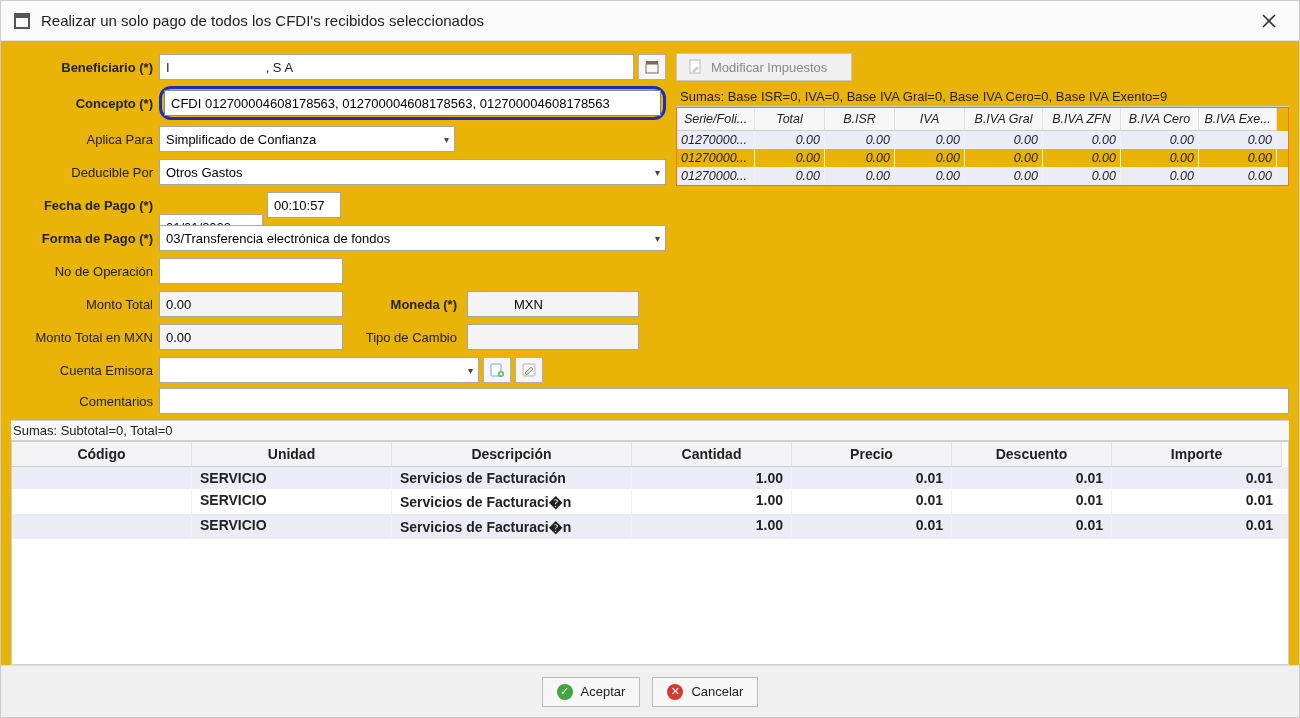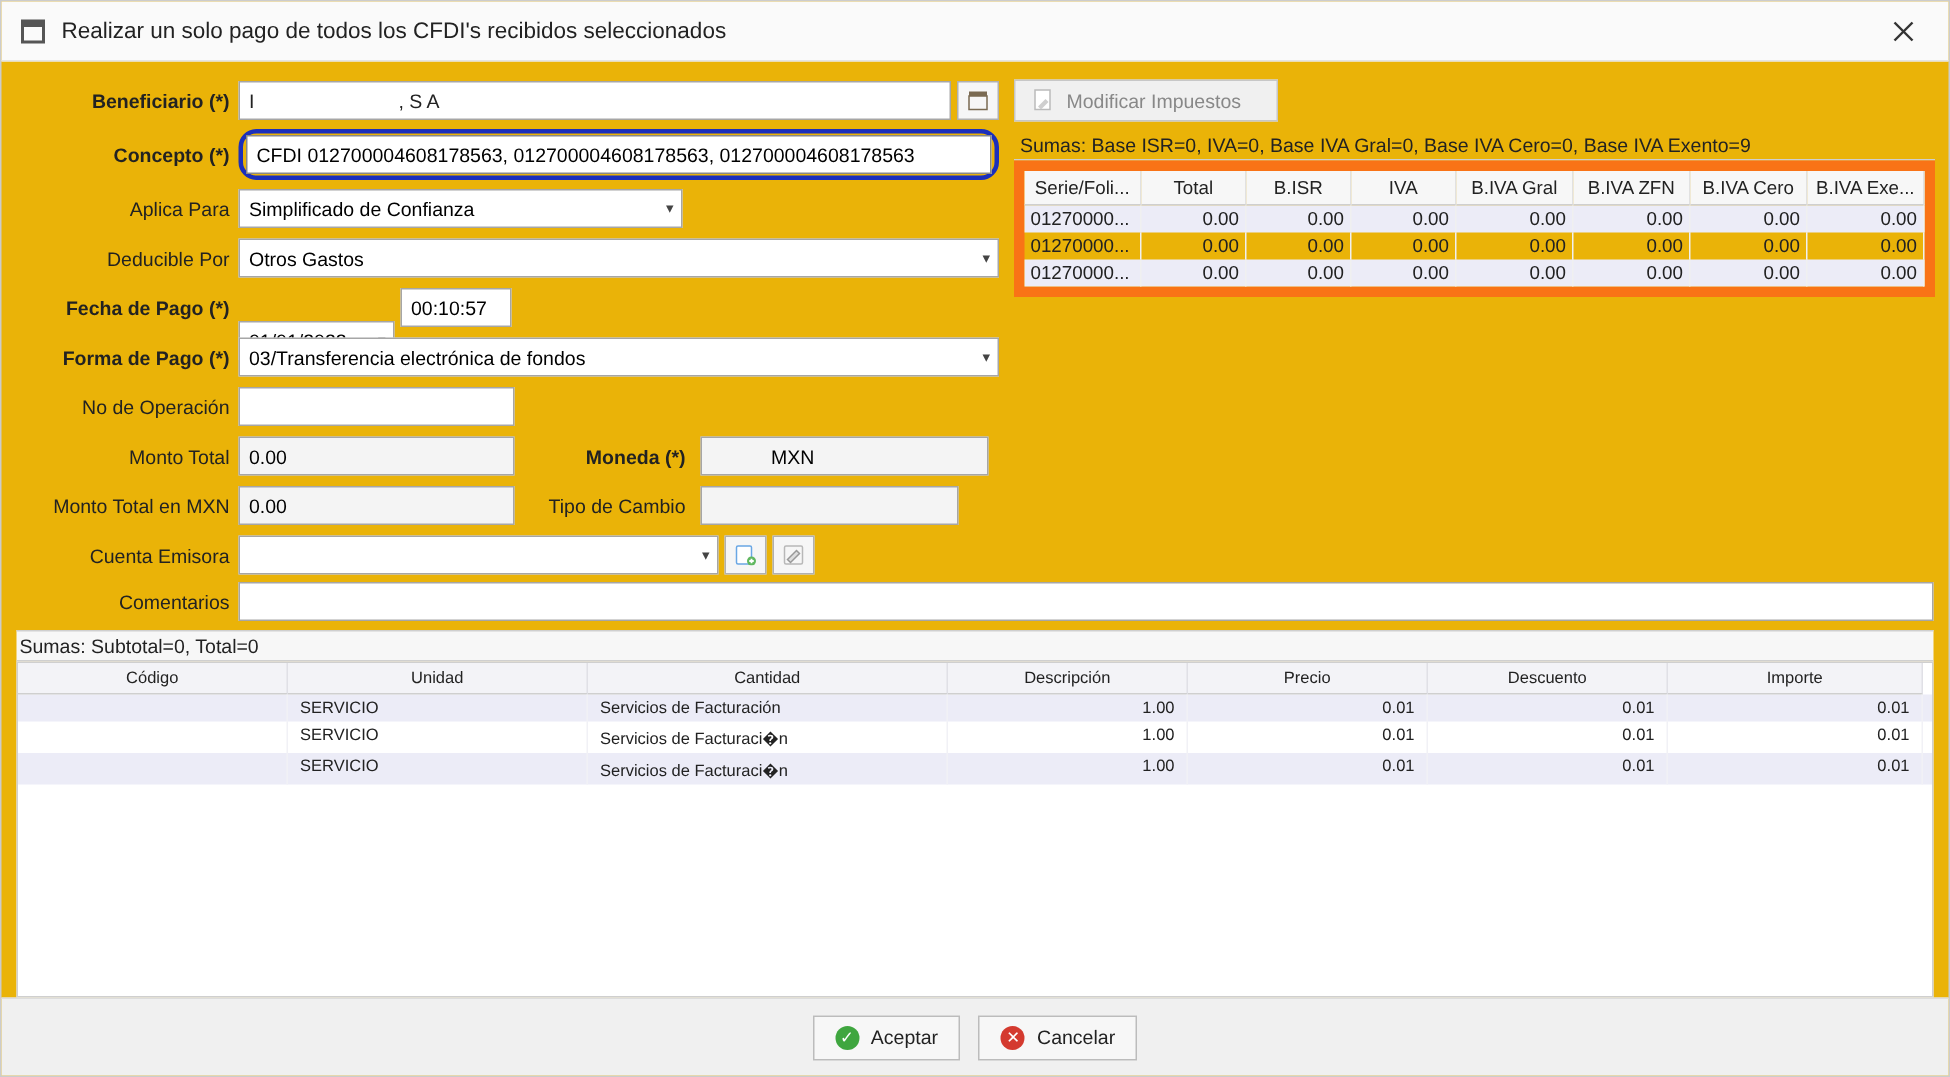--- a/index.html
+++ b/index.html
@@ -148,22 +148,23 @@
     gap: 6px;
     width: 176px;
   }
   .tax-sums {
     margin-top: 6px;
     padding: 2px 4px;
     font-size: 13px;
     border-bottom: 1px solid #cfcfcf;
   }
   .tax-grid {
-    border: 7px solid #f97316;
+    border: 1px solid #f97316;
     flex: 0 0 auto;
+    font-style: italic;
   }
   .tax-head, .tax-row {
     display: grid;
     grid-template-columns: 78px 70px 70px 70px 78px 78px 78px 78px;
     font-size: 12.5px;
   }
   .tax-head > div {
     padding: 4px 4px;
     background: #f7f7f7;
     border-right: 1px solid #e1e1e1;
@@ -200,21 +201,22 @@
   }
   .detail-grid {
     flex: 1 1 auto;
     border: 1px solid #cfcfcf;
     background: #fff;
     overflow: hidden;
   }
   .dh, .dr {
     display: grid;
     grid-template-columns: 180px 200px 240px 160px 160px 160px 170px;
-    font-size: 11px;
+    font-size: 14px;
+    font-weight: bold;
   }
   .dh > div {
     padding: 4px 6px;
     background: #f3f3f7;
     border-right: 1px solid #e0e0e6;
     border-bottom: 1px solid #cfcfcf;
     text-align: center;
   }
   .dr > div {
     padding: 3px 8px;
@@ -347,21 +349,21 @@
           <div class="fld">
             <input class="inp" style="width: 184px;" value="">
           </div>
         </div>
 
         <div class="row">
           <div class="lbl">Monto Total</div>
           <div class="fld">
             <input class="inp ro" style="width: 184px;" value="0.00">
             <div style="width:116px; text-align:right; padding-right:6px;" class="lbl bold">Moneda (*)</div>
-            <input class="inp ro" style="width: 192px; padding-left: 46px;" value="MXN">
+            <input class="inp ro" style="width: 172px; padding-left: 46px;" value="MXN">
           </div>
         </div>
 
         <div class="row">
           <div class="lbl">Monto Total en MXN</div>
           <div class="fld">
             <input class="inp ro" style="width: 184px;" value="0.00">
             <div style="width:116px; text-align:right; padding-right:6px;" class="lbl">Tipo de Cambio</div>
             <input class="inp ro" style="width: 172px;" value="">
           </div>
@@ -452,22 +454,22 @@
       <div class="lbl">Comentarios</div>
       <input class="inp" value="" style="">
     </div>
 
     <div class="sums-line">Sumas:  Subtotal=0, Total=0</div>
 
     <div class="detail-grid">
       <div class="dh">
         <div>Código</div>
         <div>Unidad</div>
+        <div>Descripción</div>
         <div>Cantidad</div>
-        <div>Descripción</div>
         <div>Precio</div>
         <div>Descuento</div>
         <div>Importe</div>
       </div>
       <div class="dr alt">
         <div></div>
         <div>SERVICIO</div>
         <div>Servicios de Facturación</div>
         <div>1.00</div>
         <div>0.01</div>

